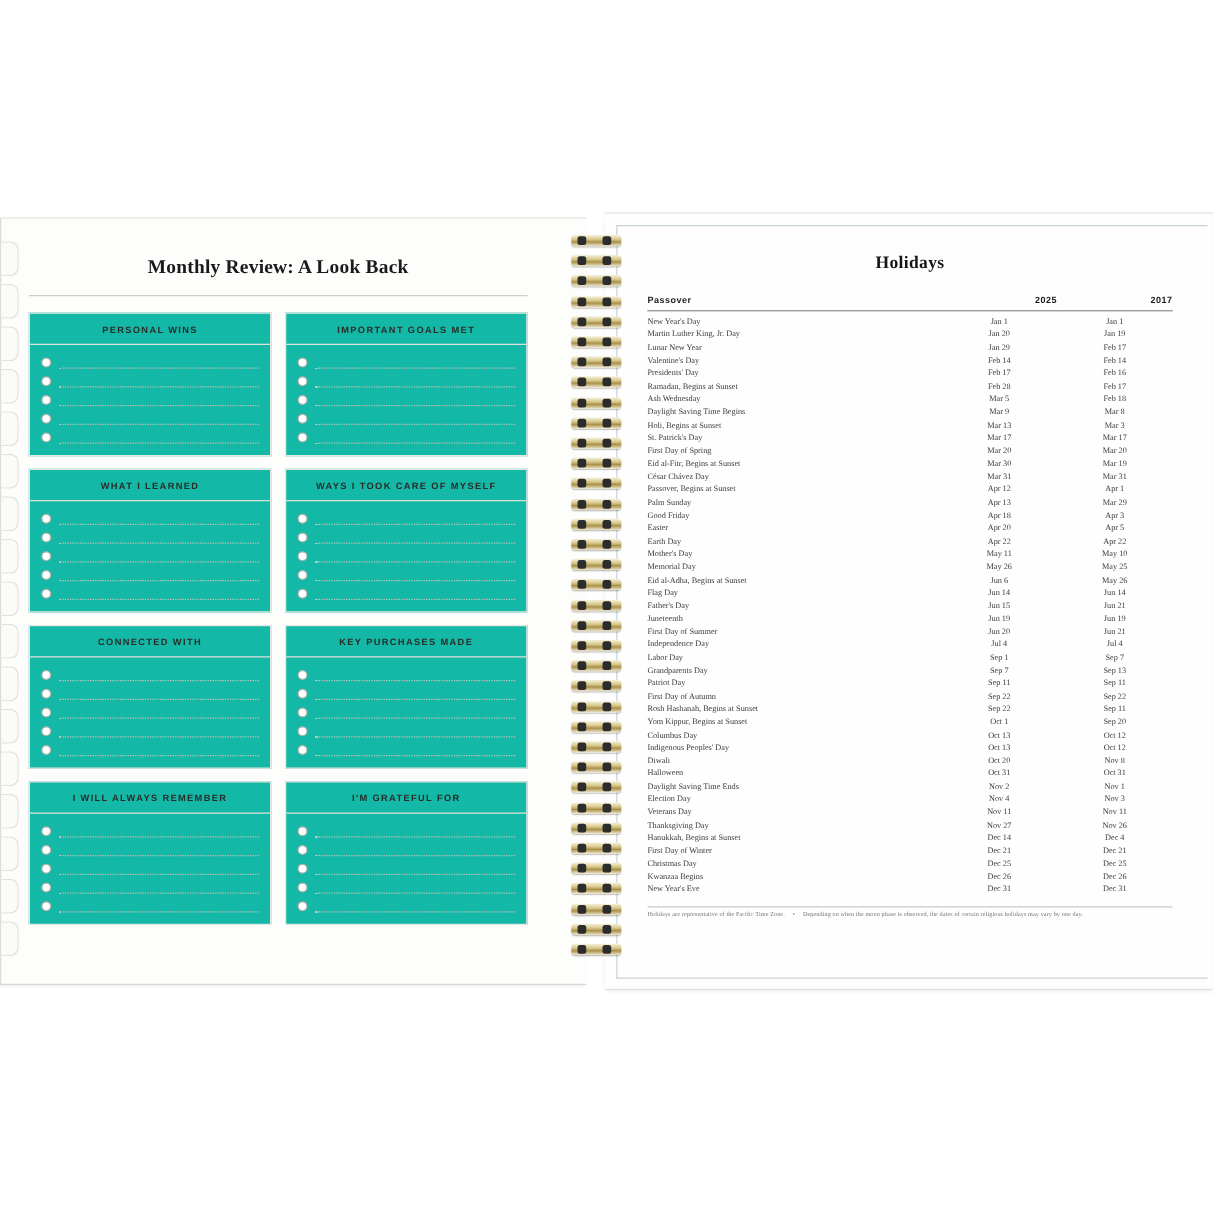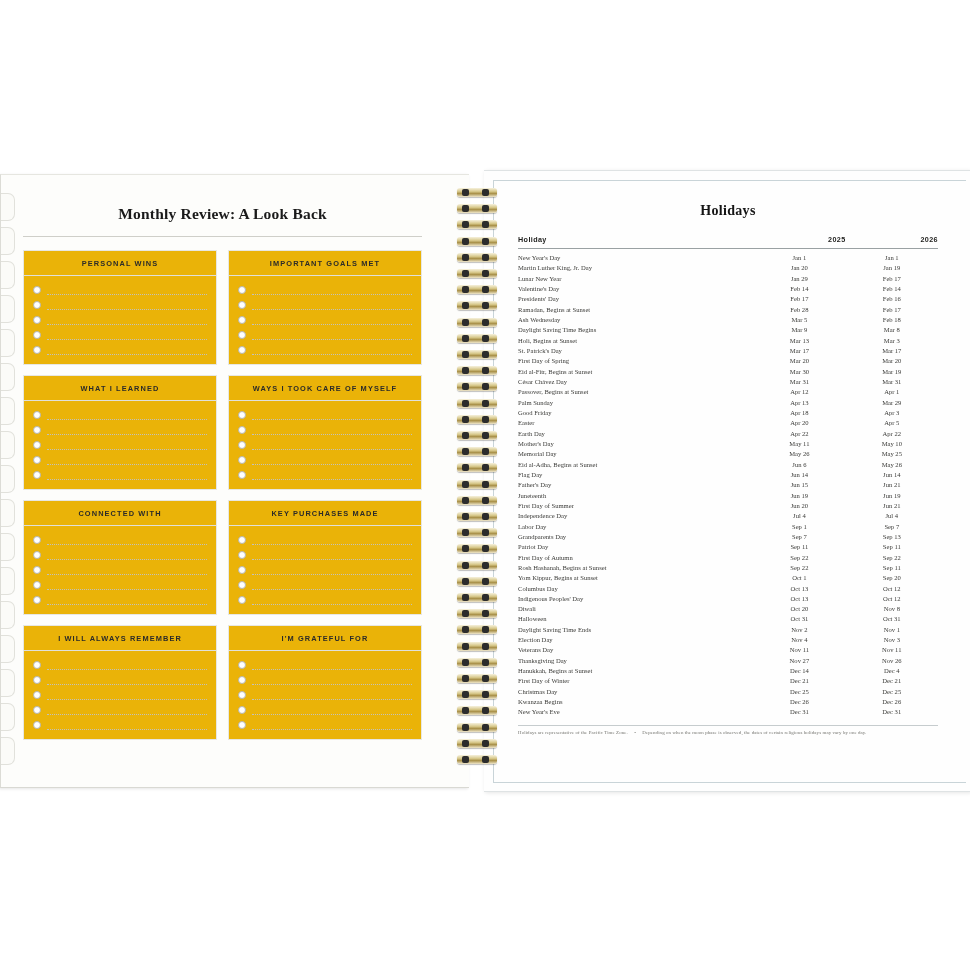--- a/index.html
+++ b/index.html
@@ -146,21 +146,21 @@
   }
 
   .grid {
     margin-top: 13px;
     display: grid;
     grid-template-columns: 1fr 1fr;
     column-gap: 11px;
     row-gap: 10px;
   }
   .card {
-    background: #eab308;
+    background: #14b8a6;
     border: 1px solid #e7e7e2;
     padding: 0 0 7px 0;
   }
   .card-head {
     text-align: center;
     font-size: 7.4px;
     font-weight: bold;
     letter-spacing: 1.1px;
     color: #2b2b29;
     padding: 8px 4px 7px 4px;
@@ -662,23 +662,23 @@
 
   <div class="page-right">
     <div class="inner-border"></div>
 
     <div class="rp-wrap">
       <div class="rp-title">Holidays</div>
 
       <table class="holidays">
         <thead>
           <tr>
-            <th class="h-name">Holiday</th>
+            <th class="h-name">Passover</th>
             <th class="h-year">2025</th>
-            <th class="h-year">2026</th>
+            <th class="h-year">2017</th>
           </tr>
         </thead>
         <tbody id="holiday-body">
             <tr>
               <td class="c-name">New Year's Day</td>
               <td class="c-date">Jan 1</td>
               <td class="c-date">Jan 1</td>
             </tr>
             <tr>
               <td class="c-name">Martin Luther King, Jr. Day</td>

